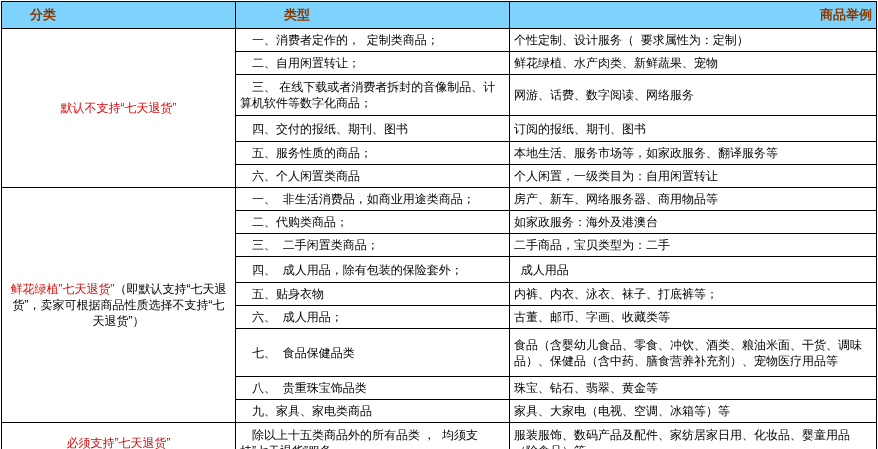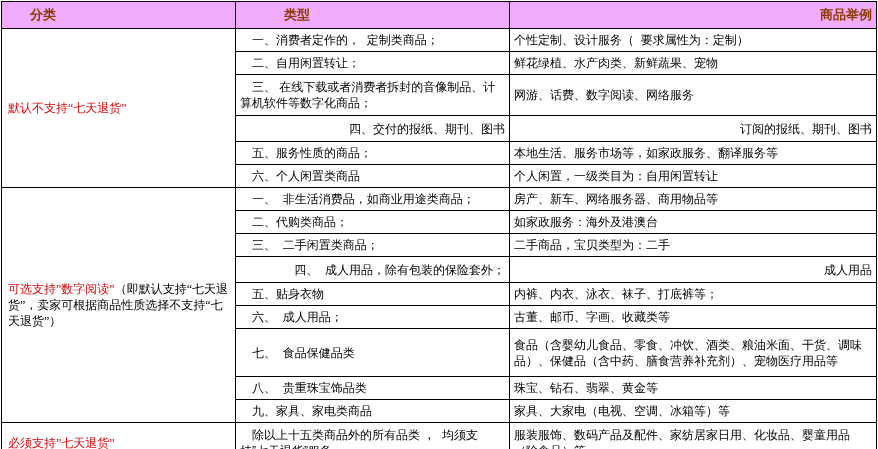--- a/index.html
+++ b/index.html
@@ -22,45 +22,44 @@
     line-height: 16px;
     vertical-align: middle;
     padding: 1px 4px;
     white-space: pre-wrap;
     word-break: break-word;
     overflow: hidden;
     color: #000000;
     font-weight: normal;
   }
   .policy th {
-    background: #f0abfc;
+    background: #7dd3fc;
     color: #8A3A00;
     font-weight: bold;
     text-align: left;
     font-size: 13px;
     height: 24px;
   }
   th.h-cat { padding-left: 28px; }
   th.h-type { padding-left: 48px; }
   th.h-ex  { padding-left: 45px; text-align: right; }
 
   td.cat {
-    text-align: left;
+    text-align: center;
     padding: 1px 6px;
-    font-family: Liberation Serif, serif;
   }
   td.cat .red { color: #D50B0B; }
   td.cat .black { color: #000000; }
 
   td.type { text-indent: 12px; }
   td.ex   { }
 
   
   tr.h22 td { height: 20px; }
-  tr.h25 td { height: 23px; text-align: right; }
+  tr.h25 td { height: 23px; }
   tr.h40 td { height: 38px; }
   tr.h47 td { height: 45px; }
   tr.h39 td { height: 37px; }
 </style>
 </head>
 <body>
 
 <table class="policy">
   <colgroup>
     <col style="width:234px">
@@ -94,21 +93,21 @@
   <tr class="h22">
     <td class="type">五、服务性质的商品；</td>
     <td class="ex">本地生活、服务市场等，如家政服务、翻译服务等</td>
   </tr>
   <tr class="h22">
     <td class="type">六、个人闲置类商品</td>
     <td class="ex">个人闲置，一级类目为：自用闲置转让</td>
   </tr>
 
   <tr class="h22">
-    <td class="cat" rowspan="9"><span class="red">可选支持”数字阅读”</span><span class="black">（即默认支持“七天退货”，卖家可根据商品性质选择不支持“七天退货”）</span></td>
+    <td class="cat" rowspan="9"><span class="red">鲜花绿植”七天退货”</span><span class="black">（即默认支持“七天退货”，卖家可根据商品性质选择不支持“七天退货”）</span></td>
     <td class="type">一、  非生活消费品，如商业用途类商品；</td>
     <td class="ex">房产、新车、网络服务器、商用物品等</td>
   </tr>
   <tr class="h22">
     <td class="type">二、代购类商品；</td>
     <td class="ex">如家政服务：海外及港澳台</td>
   </tr>
   <tr class="h22">
     <td class="type">三、  二手闲置类商品；</td>
     <td class="ex">二手商品，宝贝类型为：二手</td>

